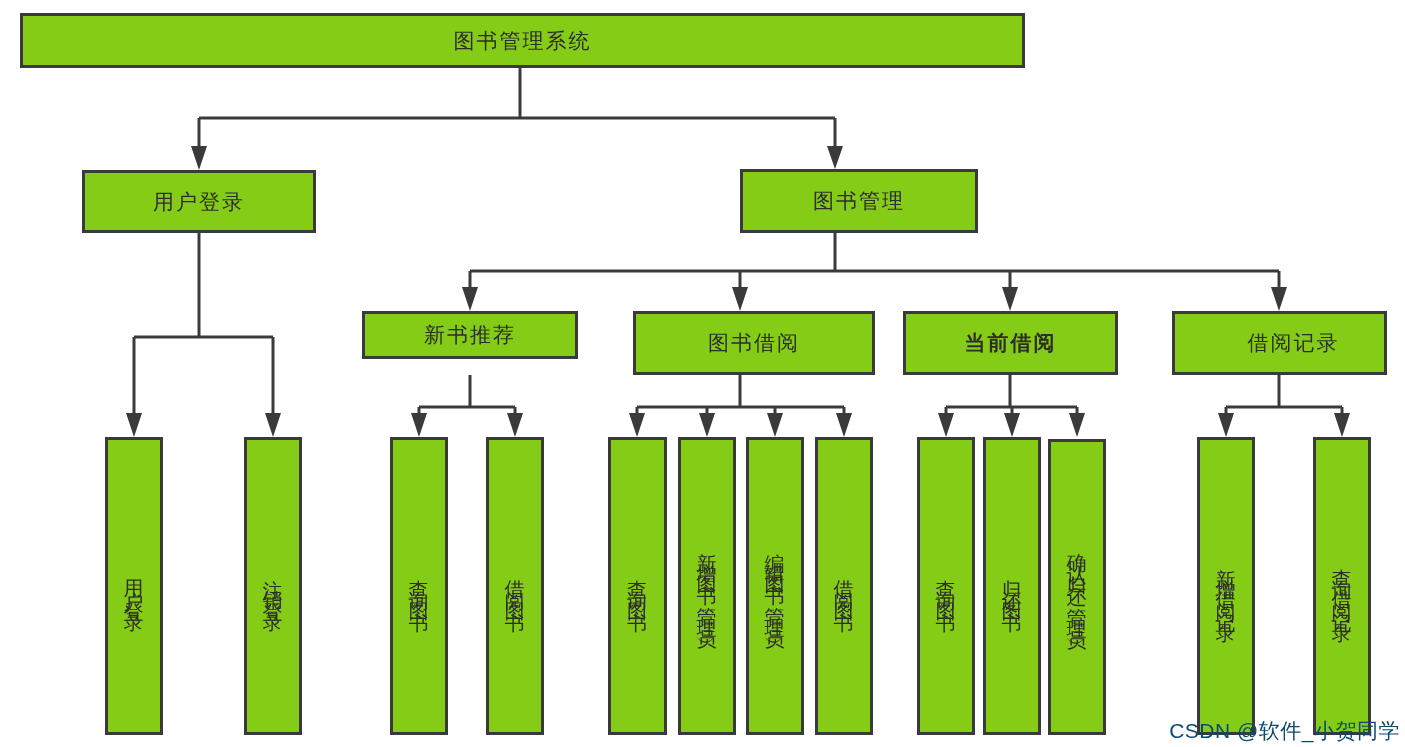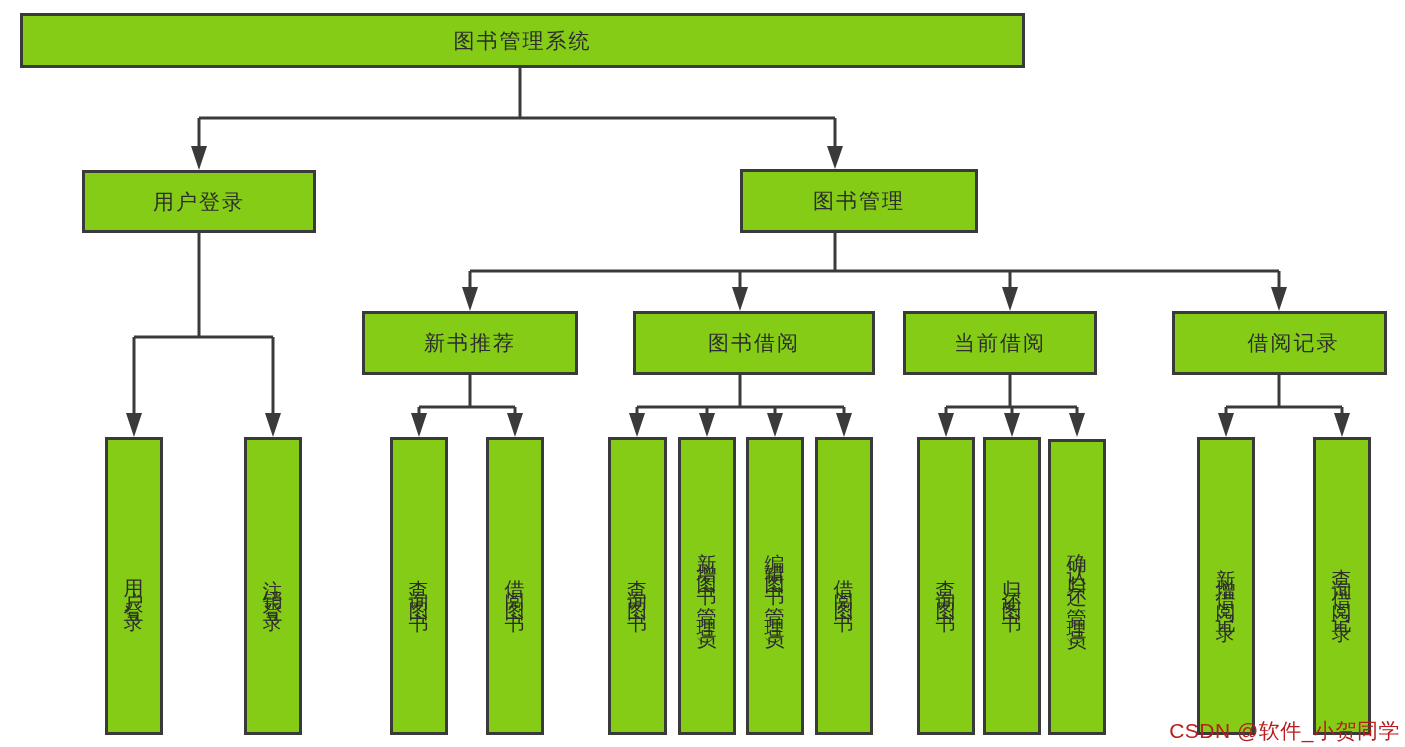--- a/index.html
+++ b/index.html
@@ -51,21 +51,21 @@
     line-height: 1;
     letter-spacing: 11px;
     white-space: nowrap;
   }
   .watermark {
     position: absolute;
     right: 5px;
     bottom: 2px;
     font-size: 21px;
     letter-spacing: 0.5px;
-    color: #b91c1c;
+    color: #0c4a6e;
     z-index: 10;
     pointer-events: none;
   }
 </style>
 </head>
 <body>
 
 <svg class="wires" viewBox="0 0 1405 747" aria-hidden="true">
 
   <g>
@@ -140,23 +140,23 @@
     <path d="M1342 407 V415"></path>
       <polygon points="1334,413 1350,413 1342,437"></polygon>
   </g>
 </svg>
 
 <div class="node hnode" style="left:20px; top:13px; width:1005px; height:55px;">图书管理系统</div>
 
 <div class="node hnode" style="left:82px; top:170px; width:234px; height:63px;">用户登录</div>
 <div class="node hnode" style="left:740px; top:169px; width:238px; height:64px;">图书管理</div>
 
-<div class="node hnode" style="left:362px; top:311px; width:216px; height:64px;">新书推荐</div>
+<div class="node hnode" style="left:362px; top:311px; width:216px; height:48px;">新书推荐</div>
 <div class="node hnode" style="left:633px; top:311px; width:242px; height:64px;">图书借阅</div>
-<div class="node hnode" style="left:903px; top:311px; width:194px; height:64px;">当前借阅</div>
+<div class="node hnode" style="left:903px; top:311px; width:215px; height:64px;font-weight:bold;">当前借阅</div>
 <div class="node hnode" style="left:1172px; top:311px; width:215px; height:64px;padding-left:28px;">借阅记录</div>
 
 <div class="node vnode" style="left:105px; top:437px; width:58px; height:298px;">
   <span>用户登录</span>
 </div>
 <div class="node vnode" style="left:244px; top:437px; width:58px; height:298px;">
   <span>注销登录</span>
 </div>
 
 <div class="node vnode" style="left:390px; top:437px; width:58px; height:298px;">

